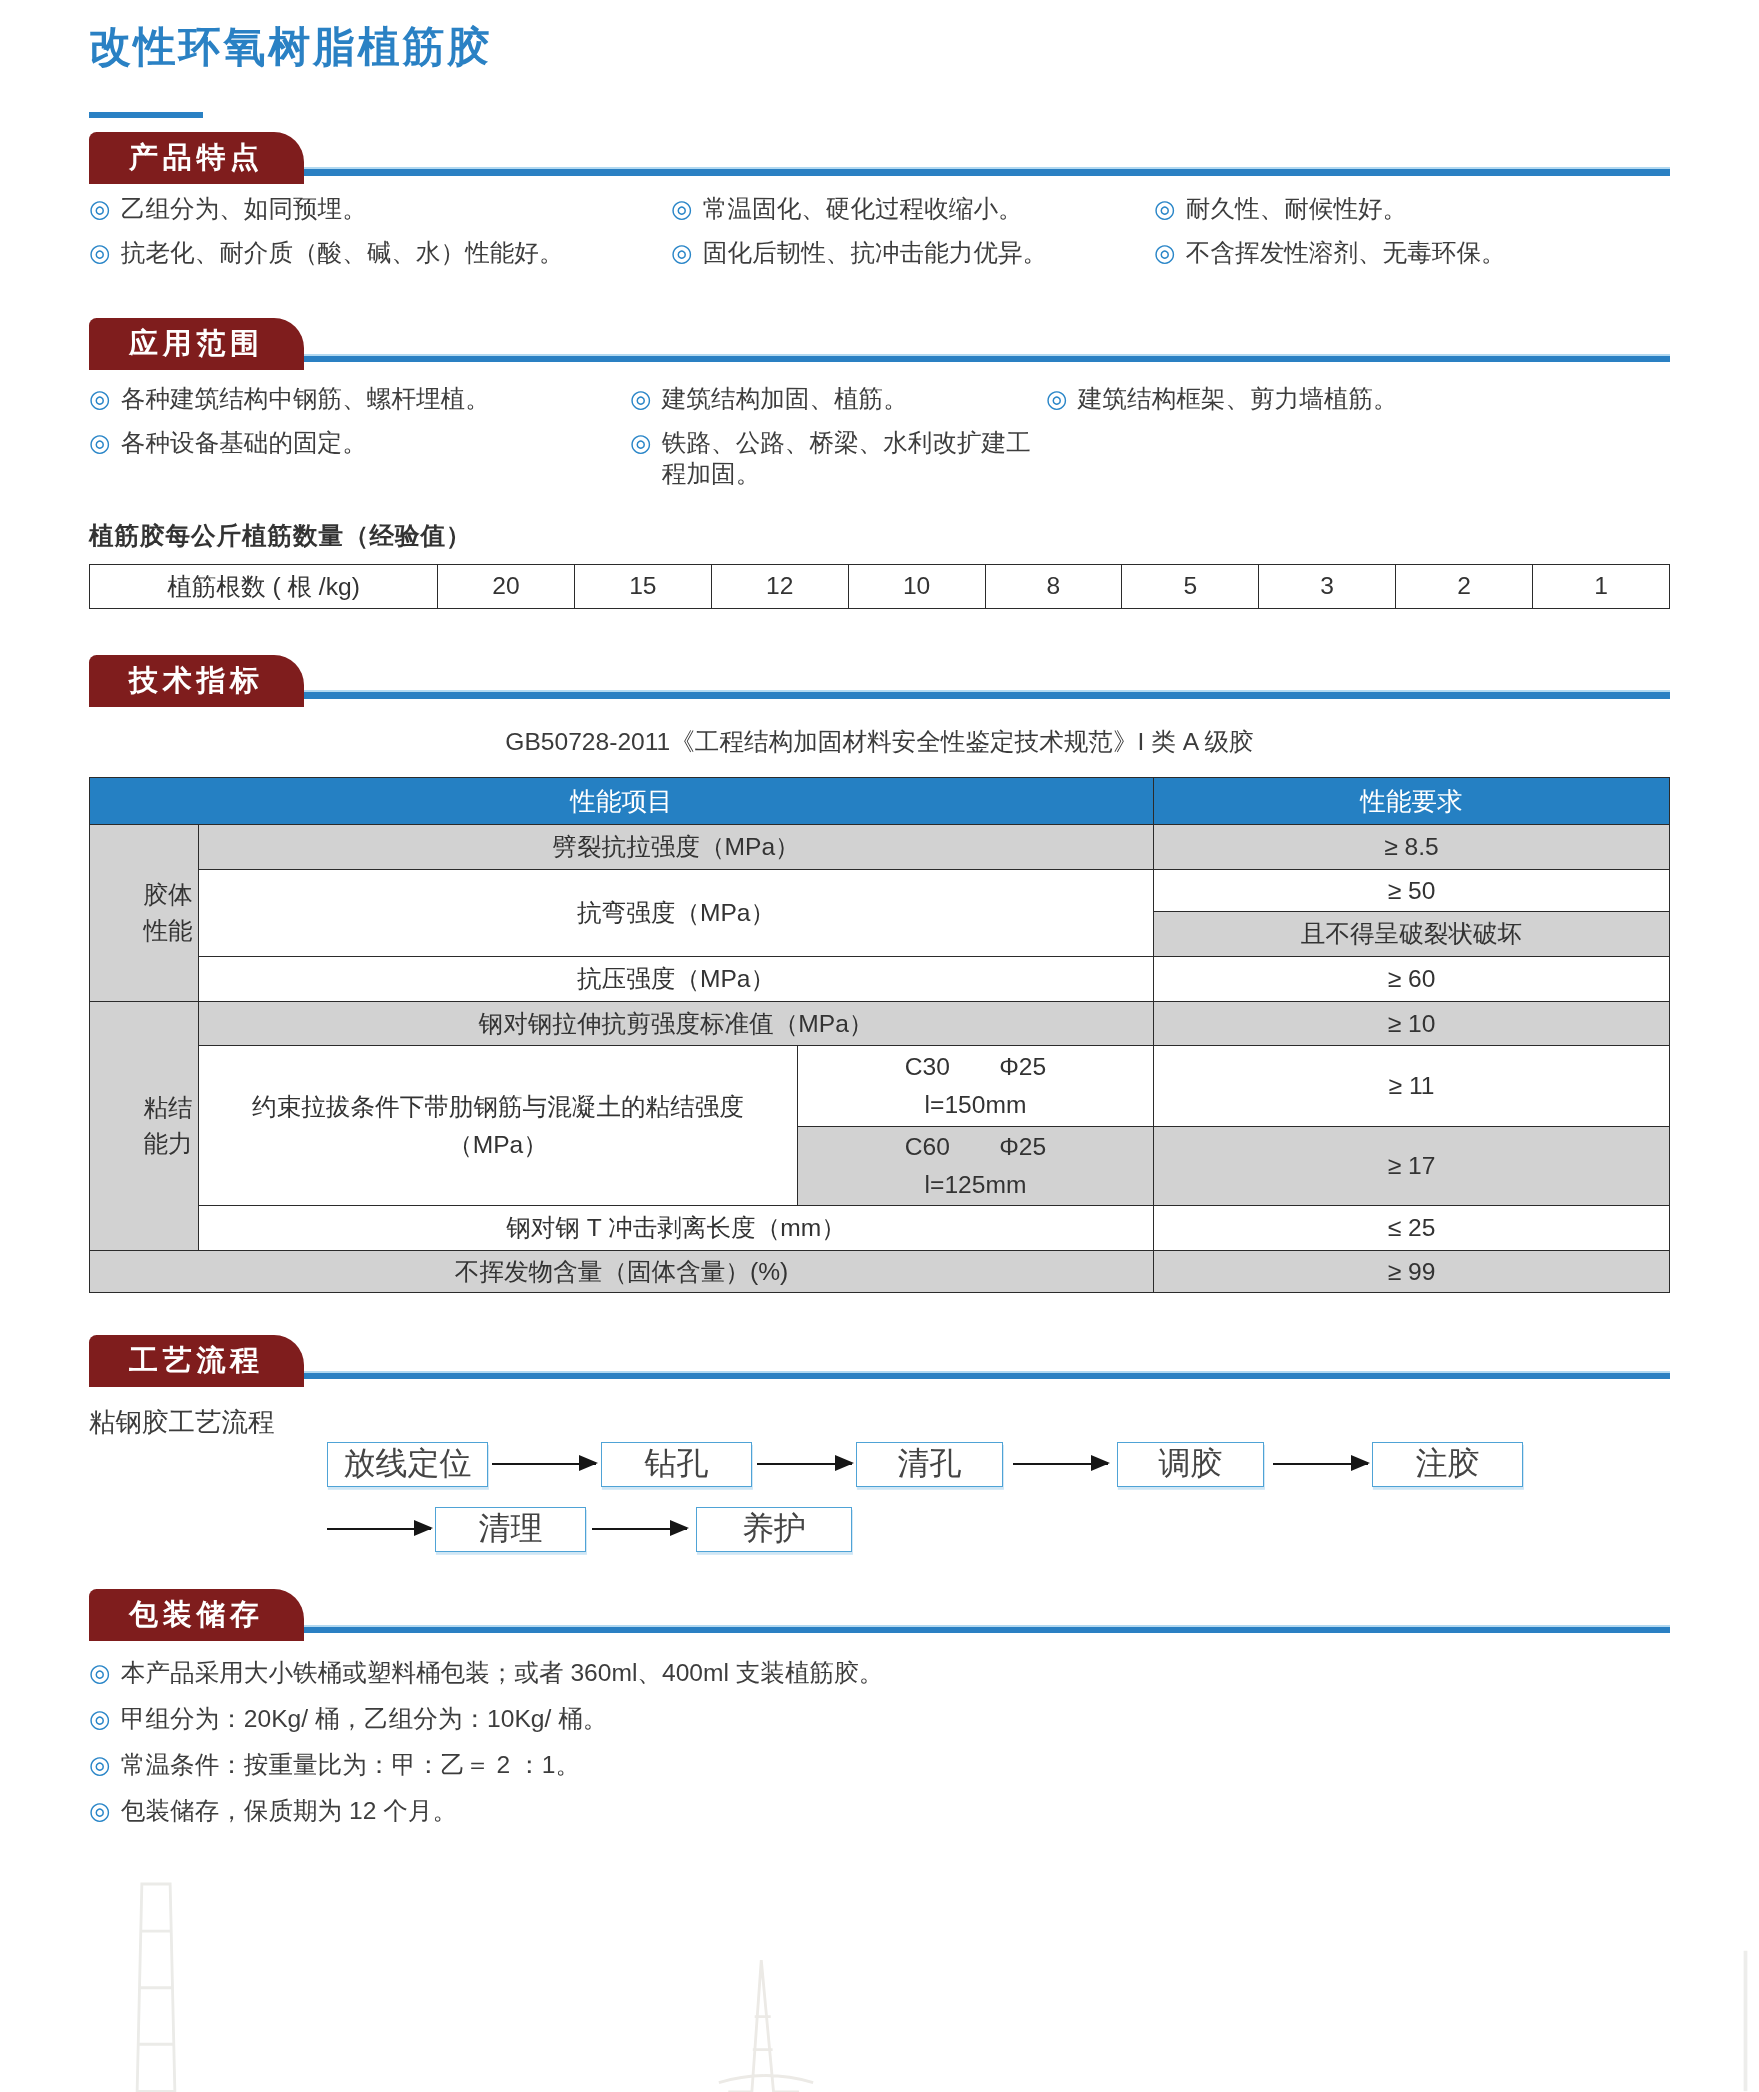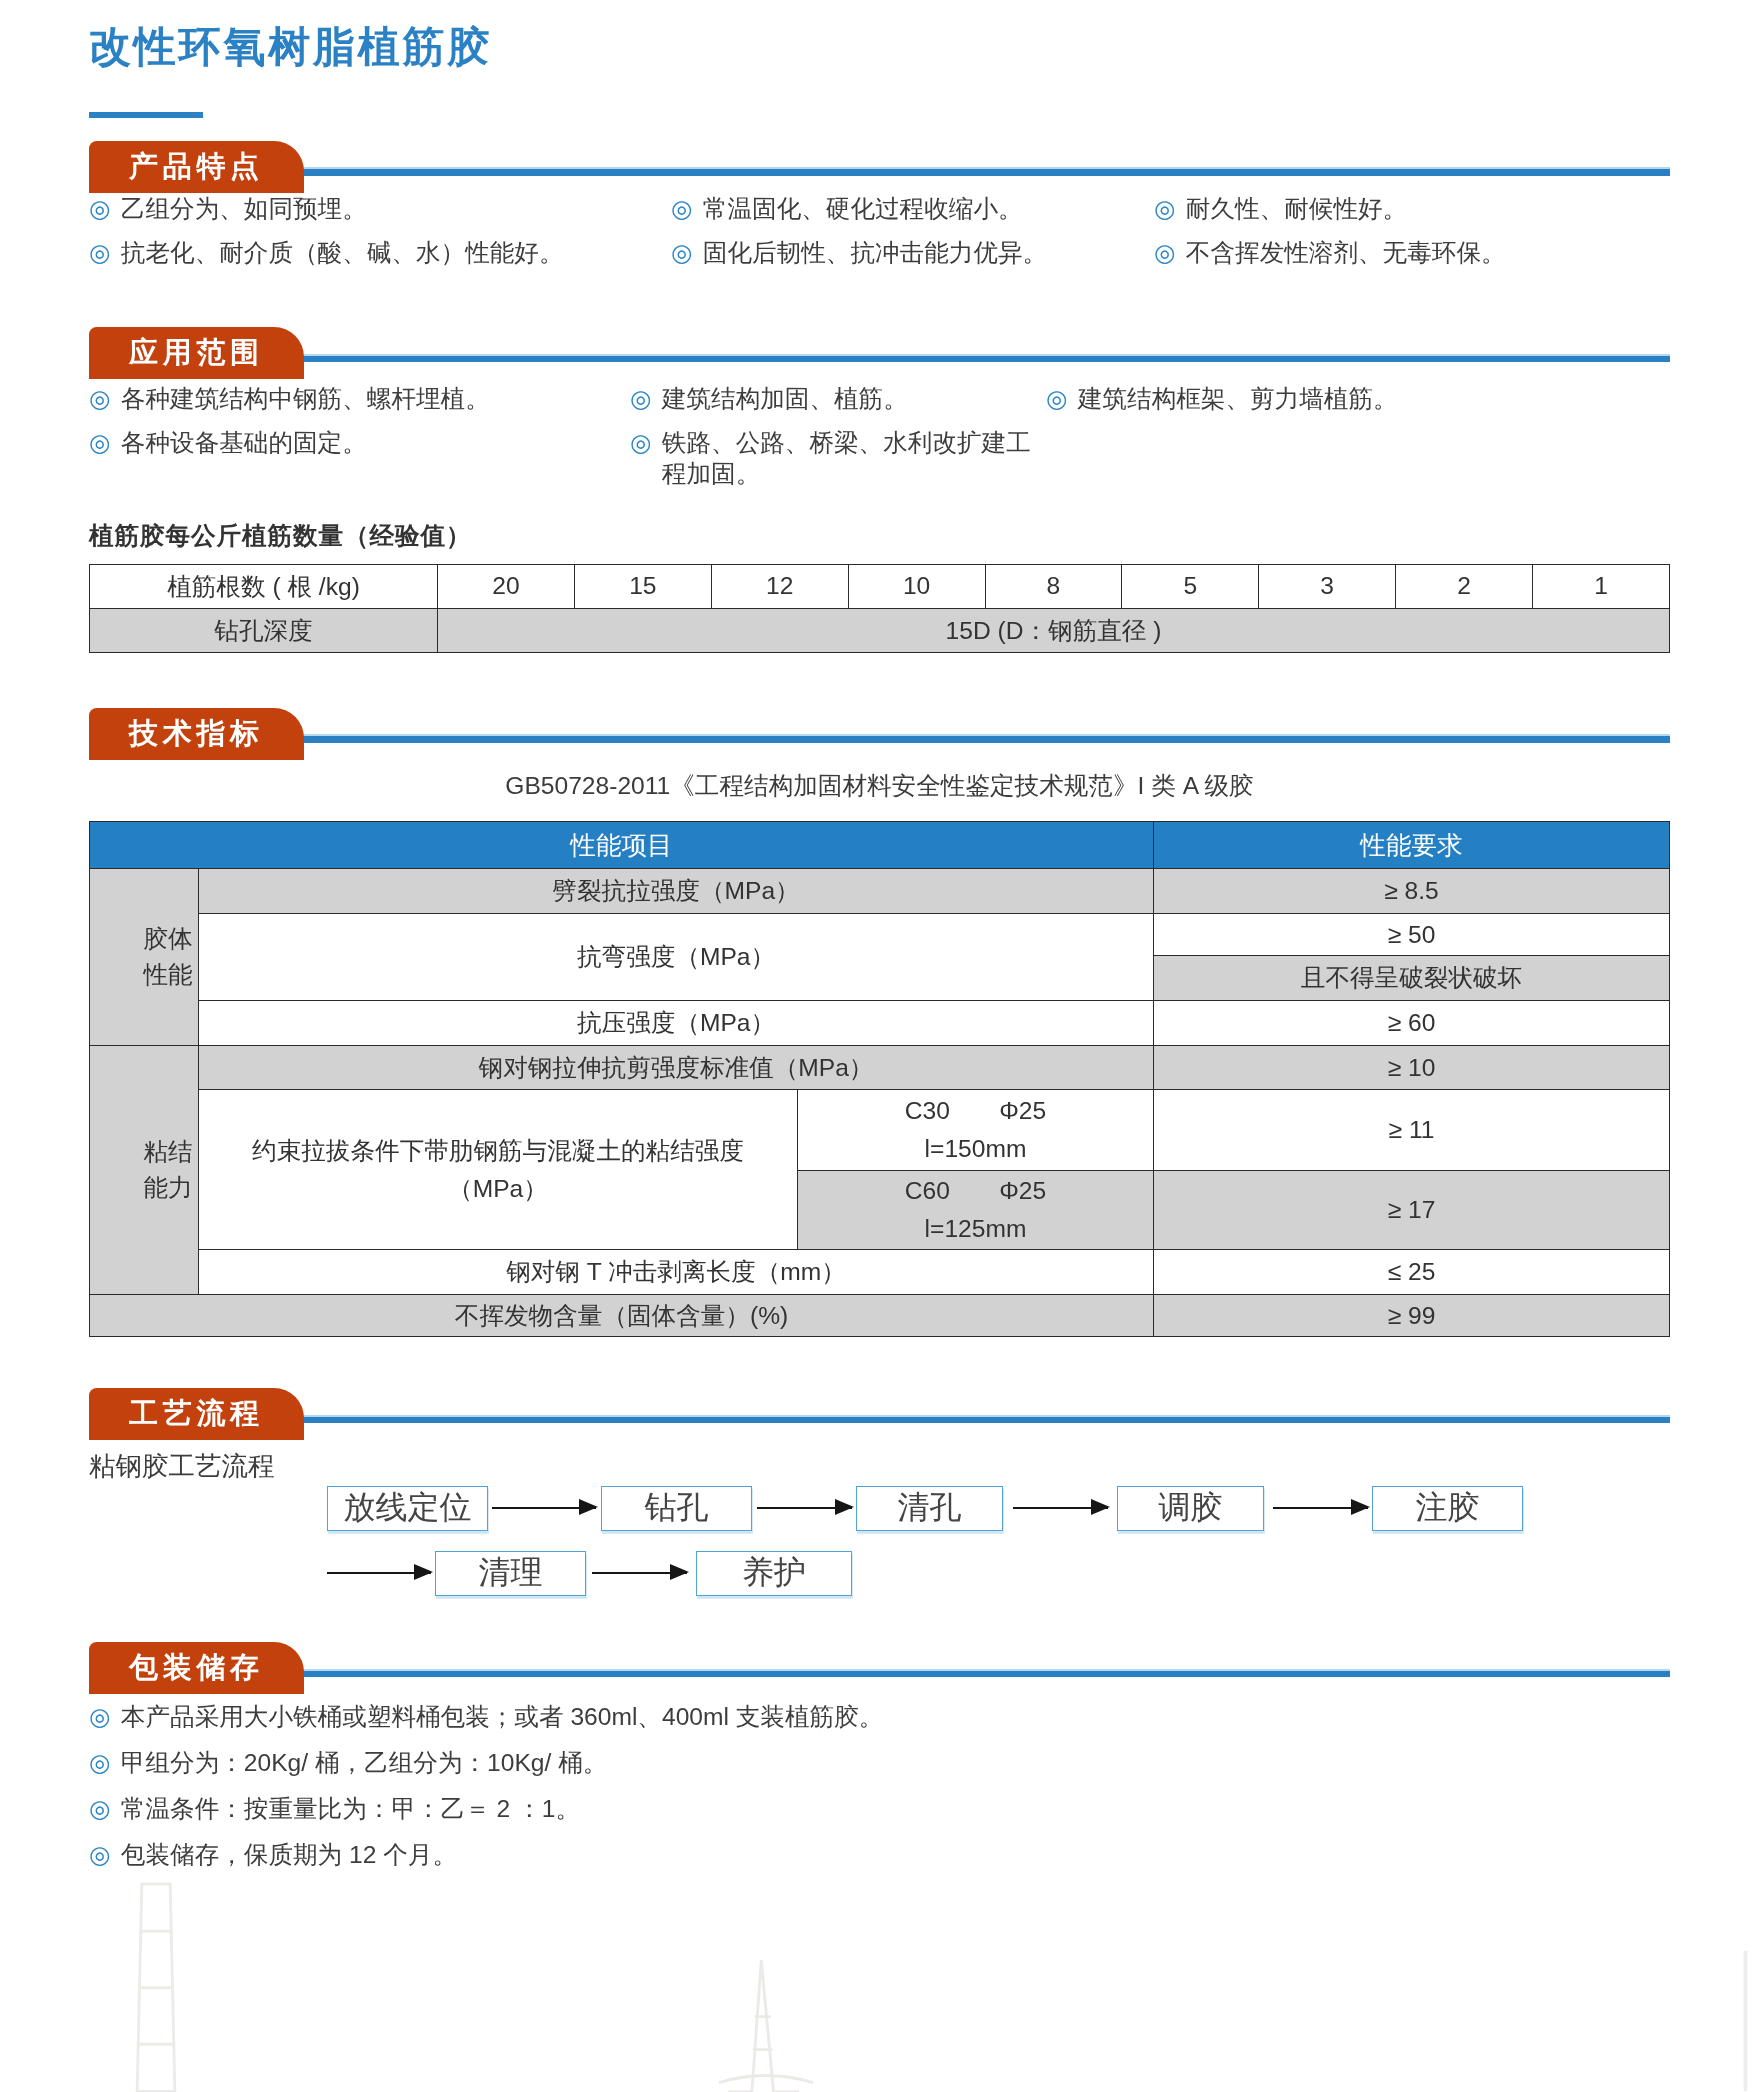--- a/index.html
+++ b/index.html
@@ -16,21 +16,21 @@
     color:#2a81c4; letter-spacing:2.8px;font-family:Liberation Mono, monospace; }
   .title-dash { margin-top:36px; width:114px; height:6.6px; background:#2a81c4; }
   .intro { margin-top:59px; font-size:25.6px; line-height:62px; color:#3f3f3f;
     text-indent:2em; letter-spacing:0.9px; text-align:justify; }
 
   
   .sec { position:relative; }
   .sec-header { position:relative; height:52px; }
   .sec-bar { position:absolute; left:0; right:0; bottom:0; height:8.5px;
     background:linear-gradient(to bottom,#b2d9f1 0,#b2d9f1 1.9px,#2a80c3 1.9px); }
-  .sec-tab { position:absolute; left:0; top:17px; height:52px; background:#c2410c;
+  .sec-tab { position:absolute; left:0; top:8px; height:52px; background:#7f1d1d;
     color:#fff; font-size:29px; font-weight:bold; letter-spacing:4.7px;
     padding:0 40px; line-height:50px; border-radius:7.6px 30px 0 0; z-index:2; }
 
   
   .bullet { display:flex; align-items:flex-start; font-size:24.6px; line-height:31px; color:#3d3d3d; }
   .bullet .dot { color:#2a86c8; margin-right:10.4px; font-size:24.6px; }
   .features-grid { margin-top:17px; display:grid; grid-template-columns:582px 483px 1fr; row-gap:13.2px; }
   .apps-grid     { margin-top:21px; display:grid; grid-template-columns:541px 416px 1fr; row-gap:13.2px; }
 
   
@@ -161,24 +161,20 @@
         <td>20</td>
         <td>15</td>
         <td>12</td>
         <td>10</td>
         <td>8</td>
         <td>5</td>
         <td>3</td>
         <td>2</td>
         <td>1</td>
       </tr>
-      <tr class="gray">
-        <td>钻孔深度</td>
-        <td colspan="9">15D (D：钢筋直径 )</td>
-      </tr>
     </tbody>
       </table>
   </div>
 
   <div class="sec" style="margin-top:38px">
     <div class="sec-header">
       <div class="sec-bar"></div>
       <div class="sec-tab">技术指标</div>
     </div>
     <div class="tech-subtitle">GB50728-2011《工程结构加固材料安全性鉴定技术规范》I 类 A 级胶</div>

